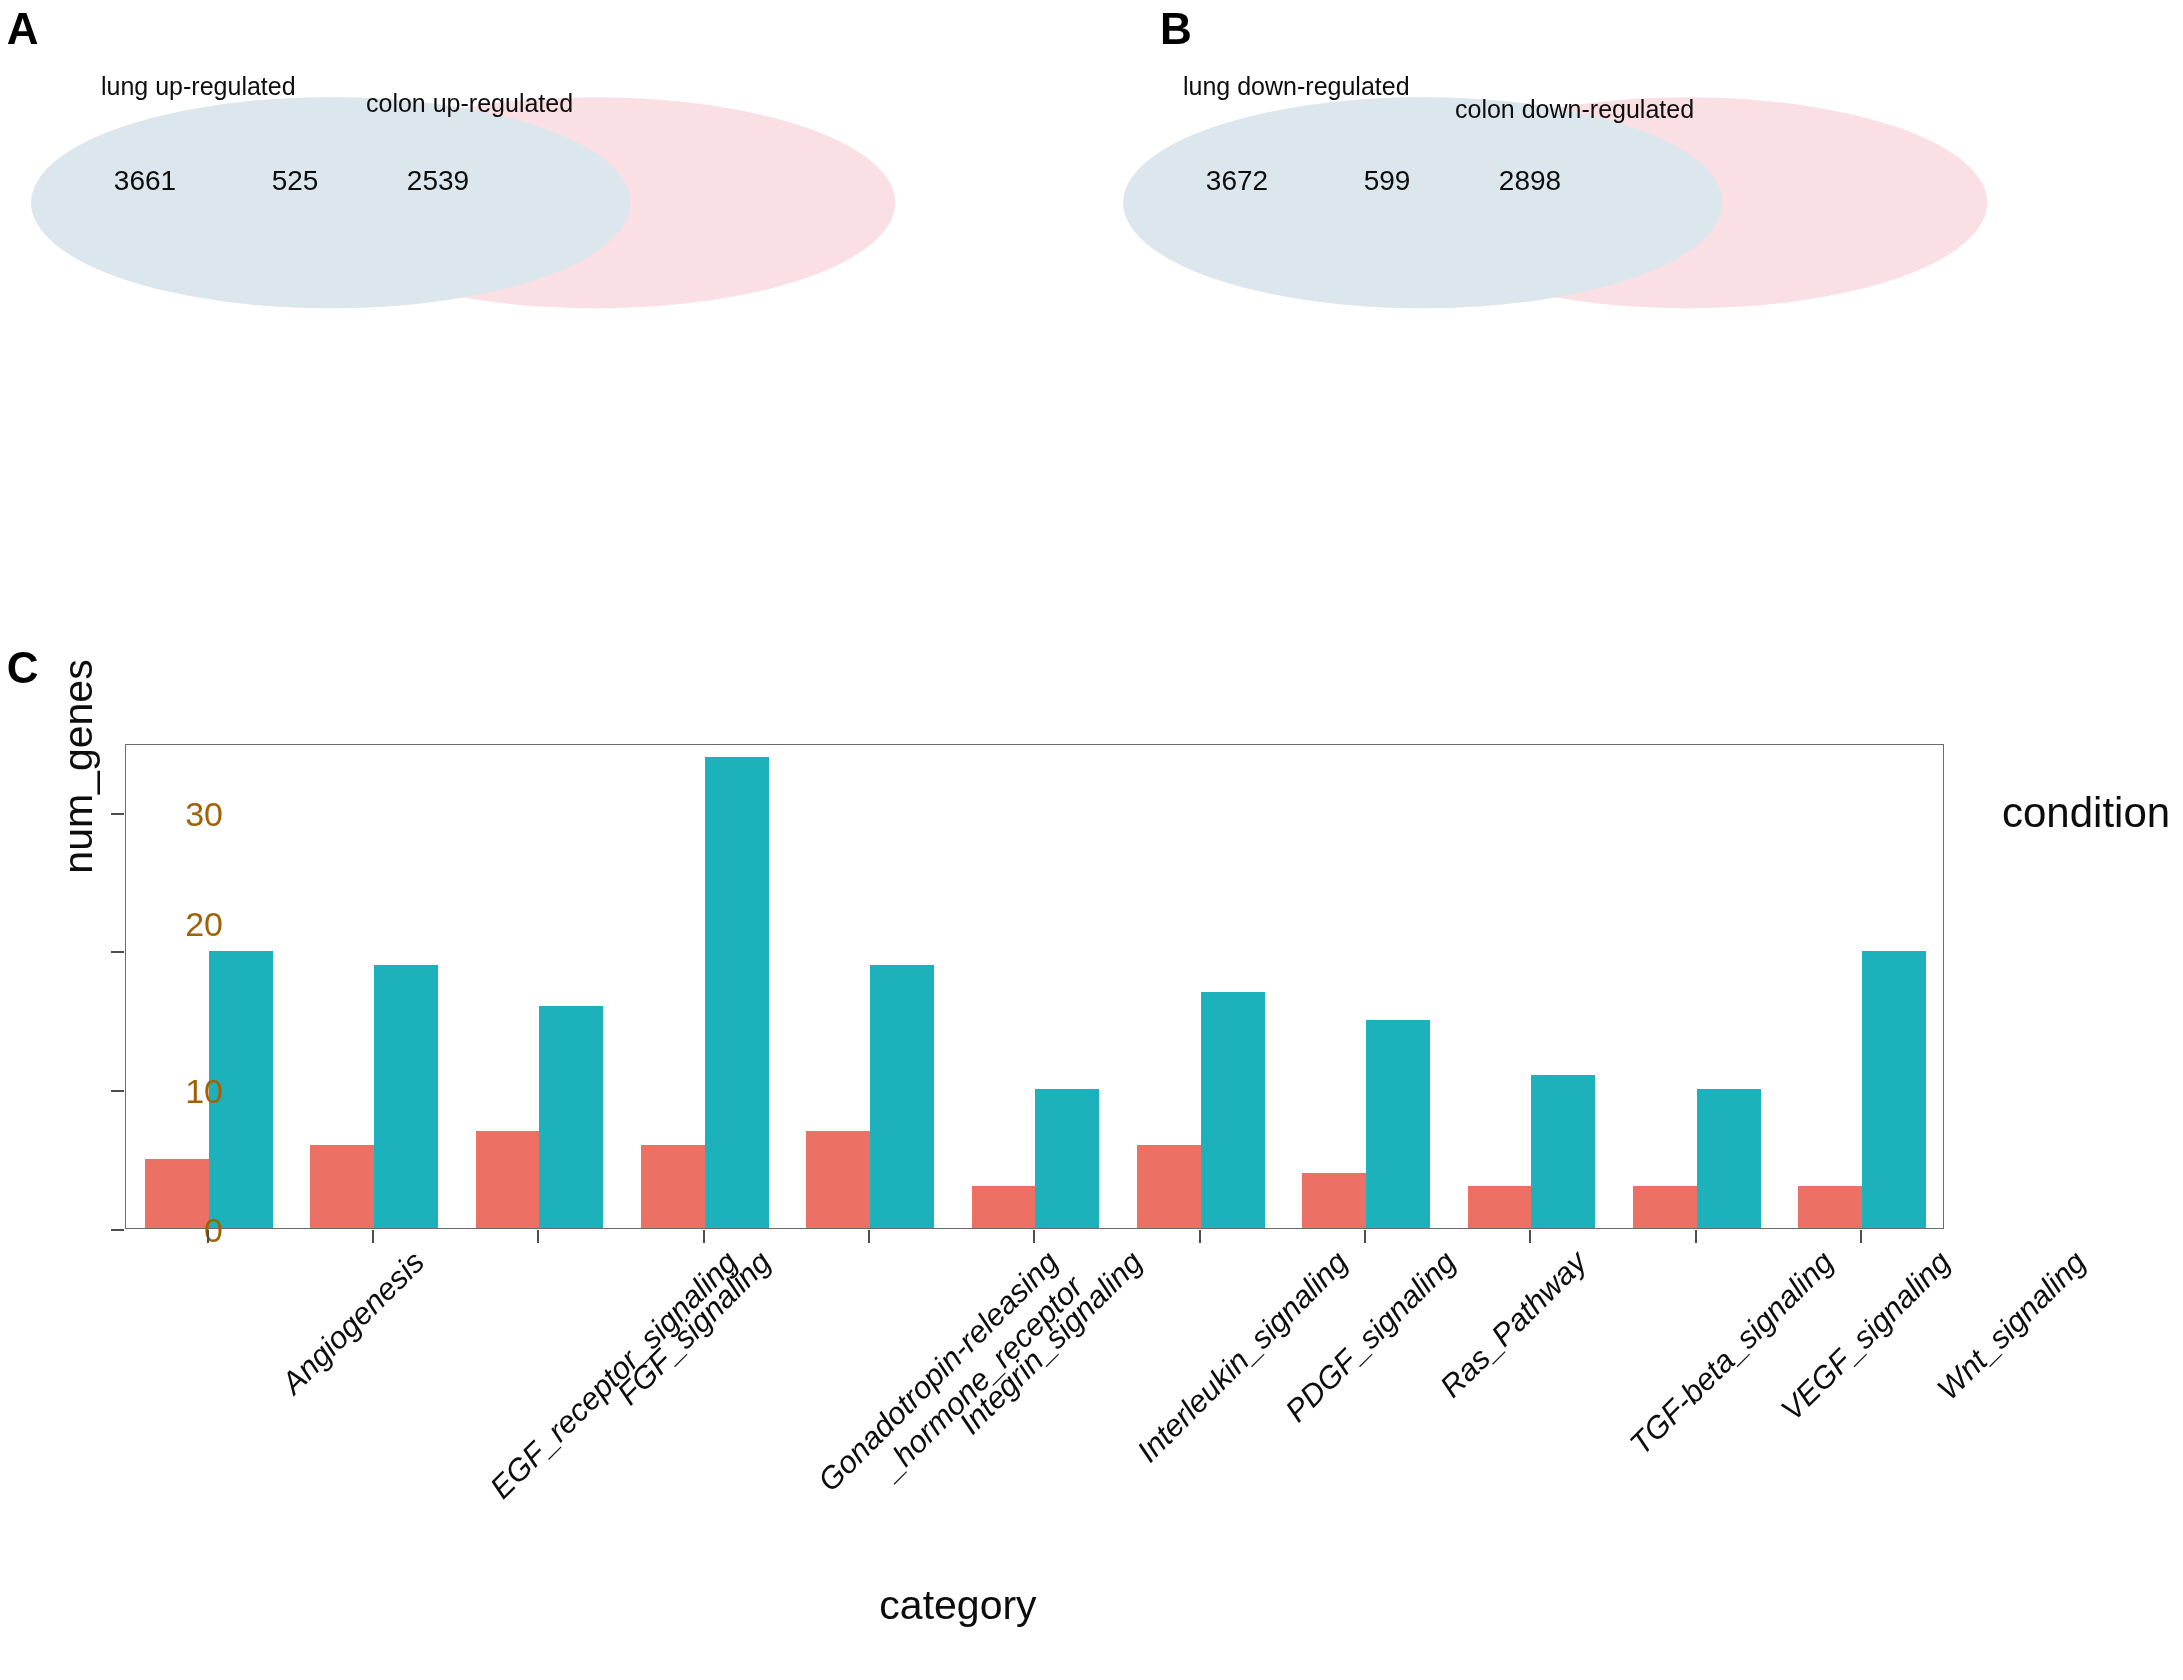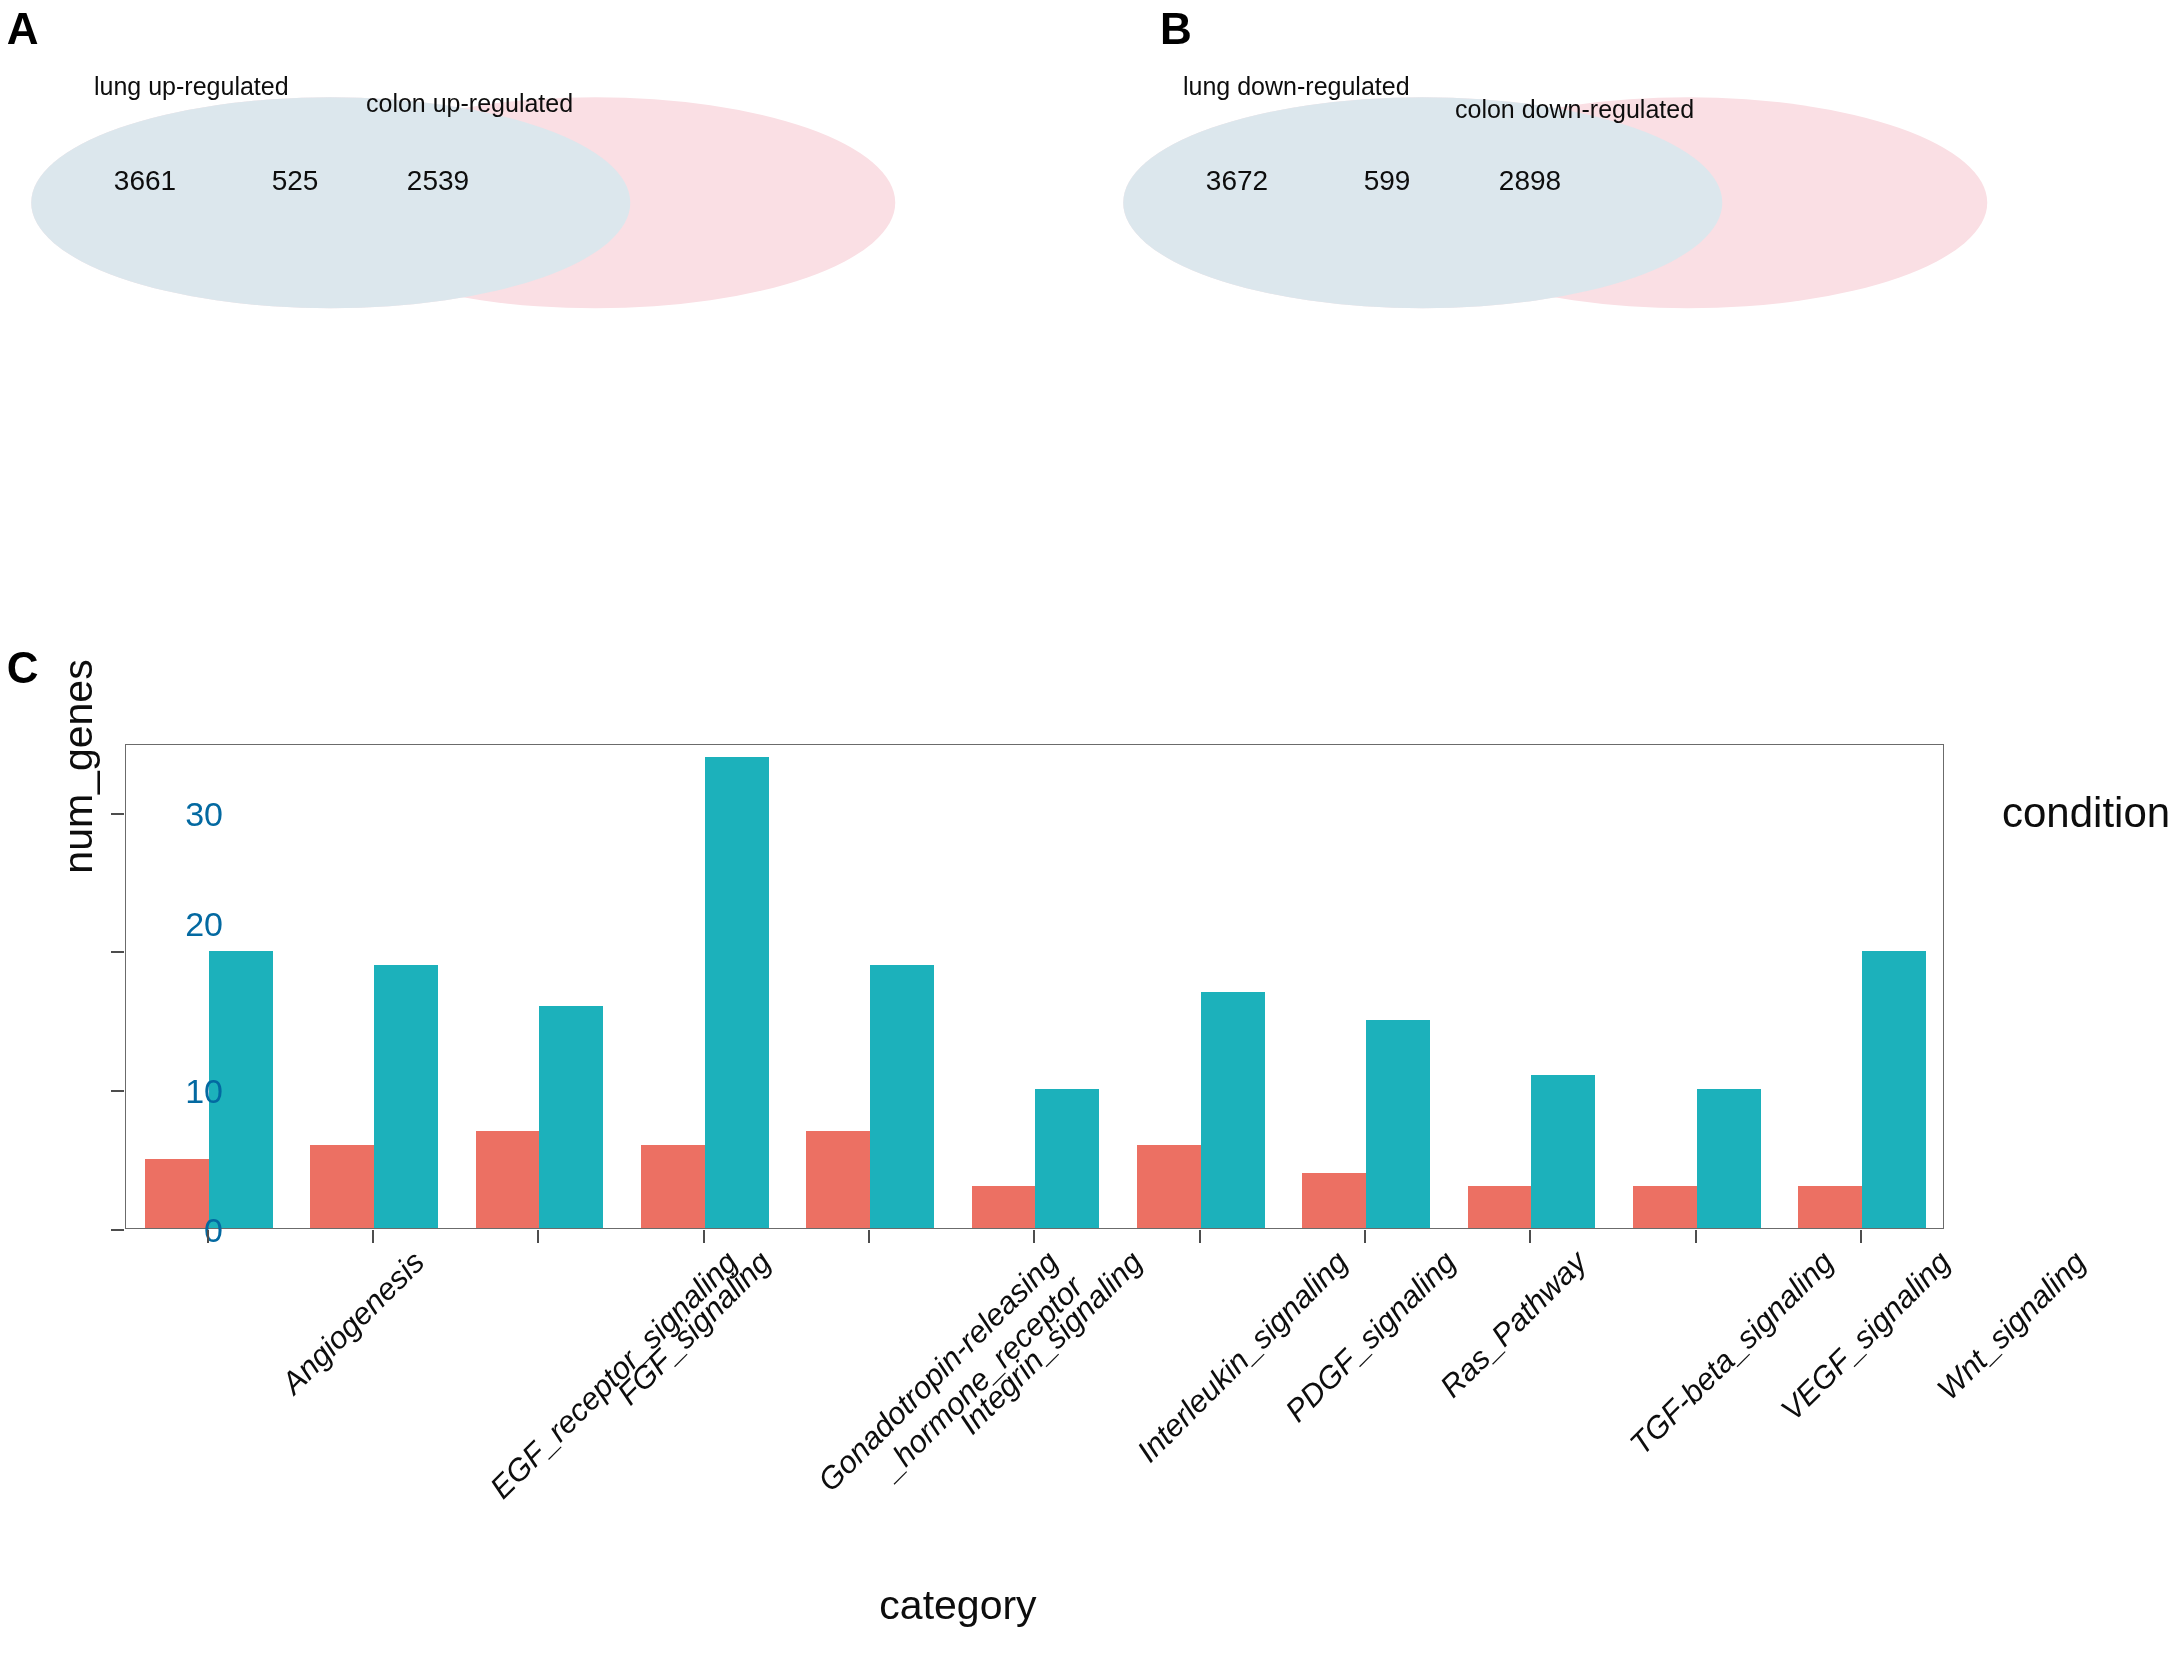--- a/index.html
+++ b/index.html
@@ -114,21 +114,21 @@
   }
   .bar.down { background: #ec7063; }
   .bar.up   { background: #1cb1bb; }
 
   
   .y-tick-label {
     position: absolute;
     right: 1960px;
     font-family: "Liberation Sans", sans-serif;
     font-size: 34px;
-    color: #0369a1;
+    color: #a16207;
     text-align: right;
     transform: translateY(-50%);
     white-space: nowrap;
   }
   .y-tick-mark {
     position: absolute;
     left: 111px;
     width: 12.7px;
     height: 1.7px;
     background: #4d4d4d;
@@ -192,21 +192,21 @@
 <body>
 
 <div class="panel-letter" id="letter-a">A</div>
 
 <div class="venn-panel" id="venn-up">
   <svg class="venn-stage" viewBox="0 0 1293 470" preserveAspectRatio="none">
     <ellipse cx="392" cy="240" rx="355" ry="125" fill="#fadfe4"></ellipse>
     <ellipse cx="706" cy="240" rx="355" ry="125" fill="#fadfe4"></ellipse>
     <ellipse cx="392" cy="240" rx="355" ry="125" fill="#d7e8ee" fill-opacity="0.88"></ellipse>
   </svg>
-  <div class="venn-label" style="left:94px; top:72px;text-align:center;">lung up-regulated</div>
+  <div class="venn-label" style="left:101px; top:72px;text-align:center;">lung up-regulated</div>
   <div class="venn-label" style="left:366px; top:89px;">colon up-regulated</div>
   <div class="venn-count" style="left:145px; top:181px;">3661</div>
   <div class="venn-count" style="left:295px; top:181px;">525</div>
   <div class="venn-count" style="left:438px; top:181px;">2539</div>
 </div>
 
 <div class="panel-letter" id="letter-b">B</div>
 
 <div class="venn-panel" id="venn-down">
   <svg class="venn-stage" viewBox="0 0 1293 470" preserveAspectRatio="none">

